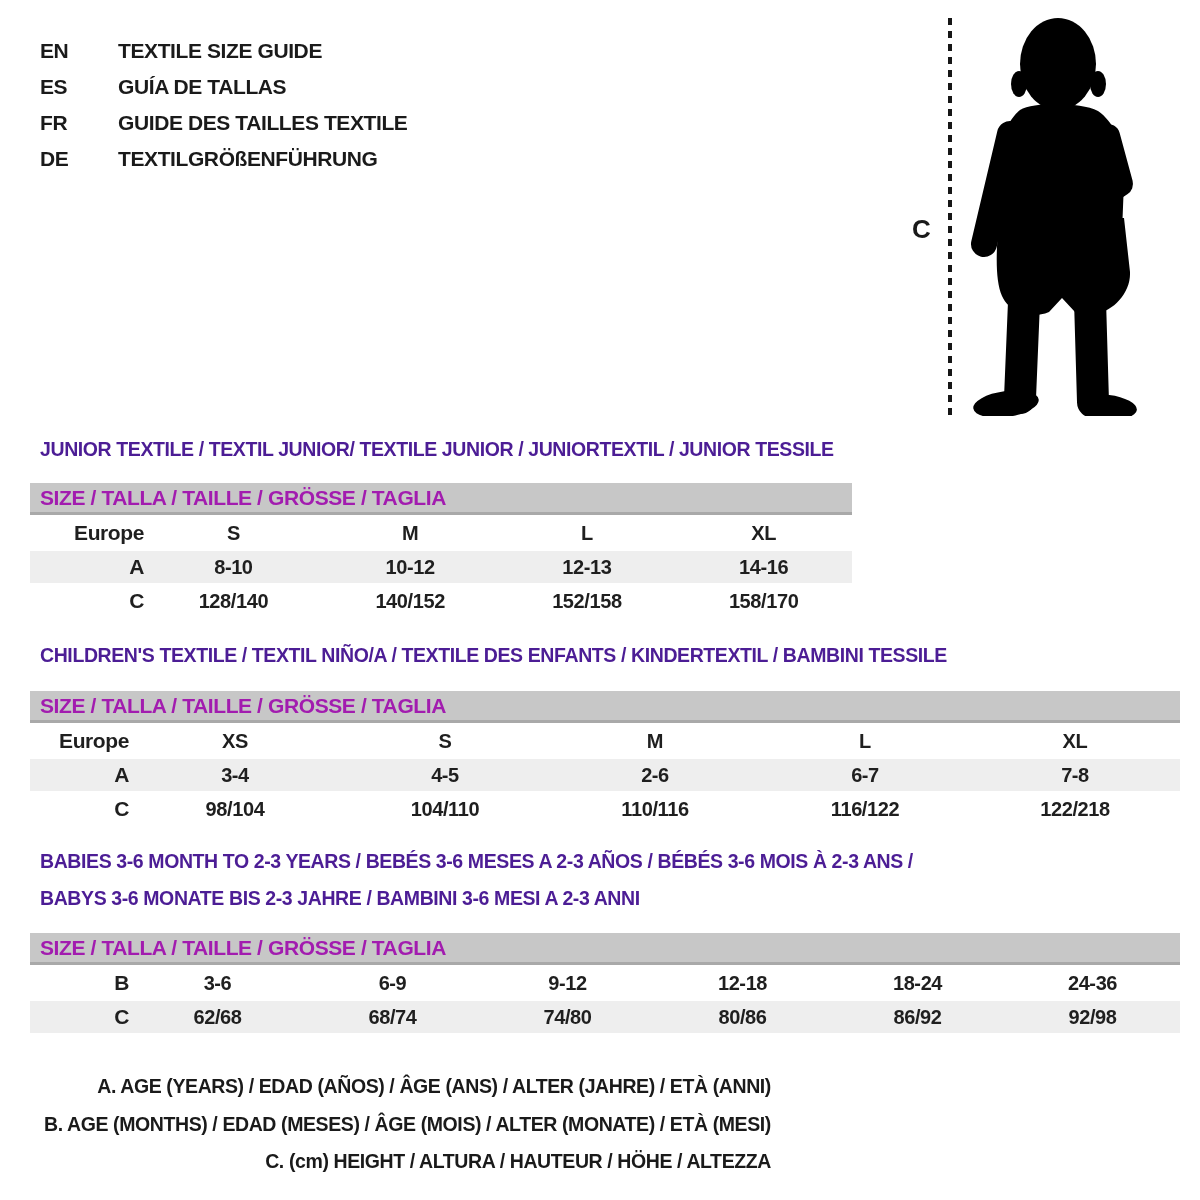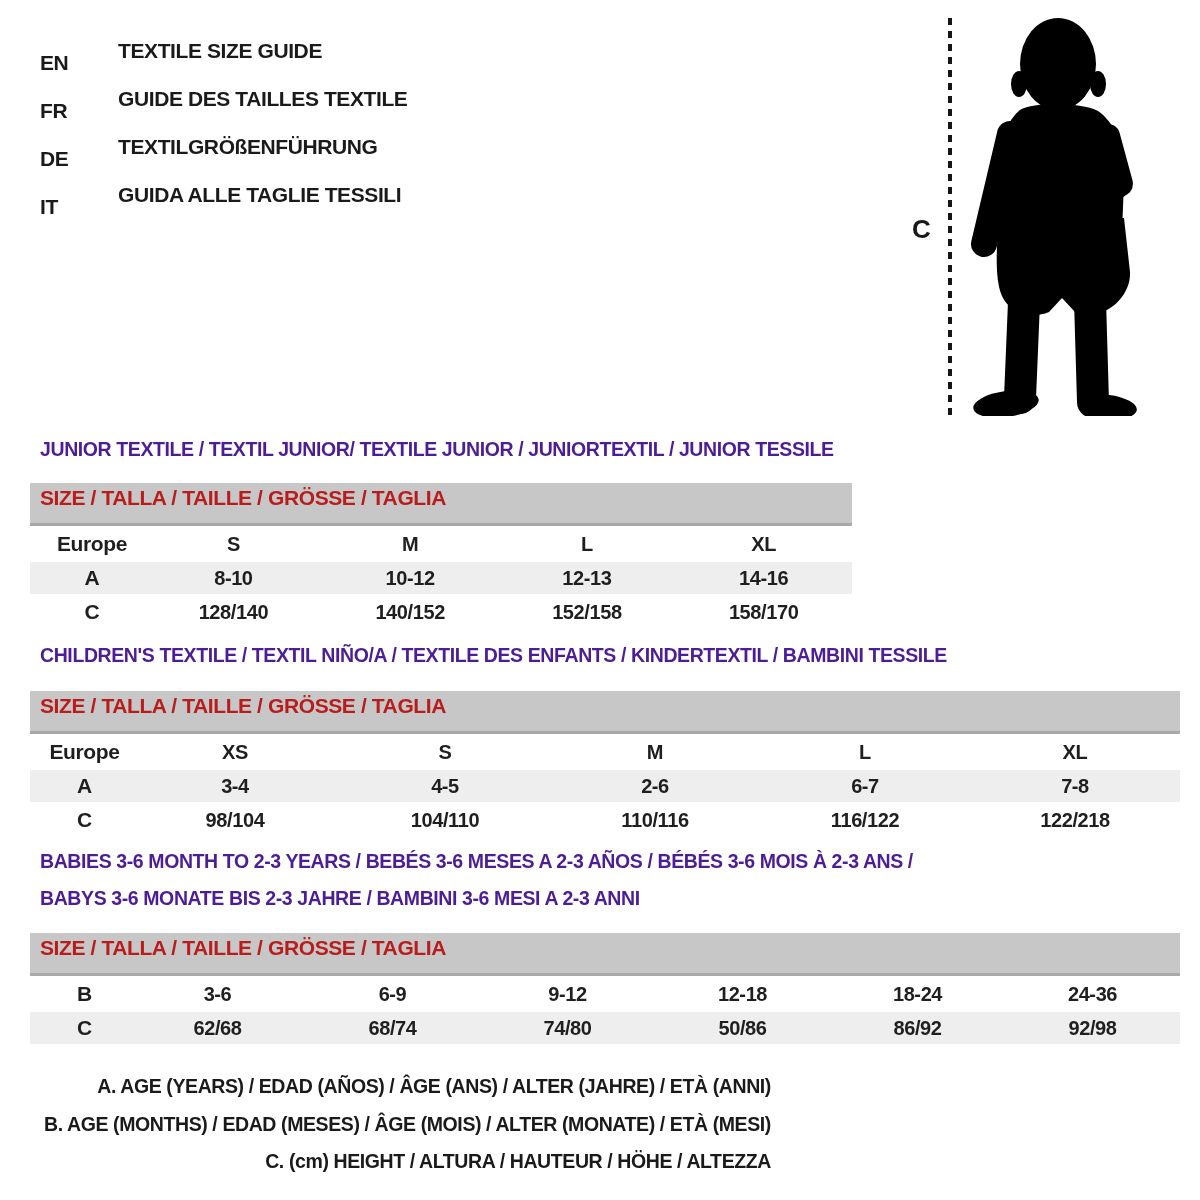--- a/index.html
+++ b/index.html
@@ -4,21 +4,21 @@
 <style>
   html,body{margin:0;padding:0;background:#fff;}
   body{width:1200px;height:1200px;position:relative;overflow:hidden;
        font-family:"Liberation Sans",sans-serif;color:#1a1a1a;
        -webkit-font-smoothing:antialiased;}
   .abs{position:absolute;}
 
   
   .lang-block{left:40px;top:33px;}
   .lang-row{display:flex;line-height:36px;}
-  .lang-code{width:78px;font-size:21px;font-weight:bold;letter-spacing:-0.4px;margin-top:12px;}
+  .lang-code{width:78px;font-size:21px;font-weight:bold;letter-spacing:-0.4px;}
   .lang-label{font-size:21px;font-weight:bold;letter-spacing:-0.4px;}
 
   
   .dash-line{left:948px;top:18px;width:4px;height:398px;
     background:repeating-linear-gradient(to bottom,#161616 0 7px,transparent 7px 13px);}
   .c-label{left:912px;top:214px;font-size:26px;font-weight:bold;}
   .toddler{left:962px;top:14px;}
 
   
   .sec-title{font-size:19.5px;font-weight:bold;letter-spacing:-0.4px;color:#4c1d95;}
@@ -26,47 +26,47 @@
   .t2-title{left:40px;top:644px;}
   .t3-title{left:40px;top:843px;line-height:37px;}
   .legend{left:44px;top:1068px;line-height:37.5px;font-size:19.5px;font-weight:bold;letter-spacing:-0.4px;text-align:right;}
 
   
   table.size-table{border-collapse:separate;border-spacing:0 2px;table-layout:fixed;}
   .t-junior{left:30px;top:481px;width:822px;}
   .t-children{left:30px;top:689px;width:1150px;}
   .t-babies{left:30px;top:931px;width:1150px;}
   th.bar{background:#c7c7c7;border-bottom:3px solid #a9a9a9;height:27px;
-         text-align:left;padding:1px 0 12px 10px;font-size:21px;font-weight:bold;
-         letter-spacing:-0.4px;color:#b91c1c;}
+         text-align:left;padding:1px 0 1px 10px;font-size:21px;font-weight:bold;
+         letter-spacing:-0.4px;color:#a21caf;}
   td{height:30px;text-align:center;font-size:20px;font-weight:bold;
      letter-spacing:-0.4px;vertical-align:middle;color:#1f1f1f;}
-  td.lbl{text-align:center;padding-left:10px;font-size:21px;}
+  td.lbl{text-align:right;padding-left:10px;font-size:21px;}
   tr.alt td{background:#eeeeee;}
   col.c-label-j{width:115px;} col.c-label{width:100px;}
 </style>
 </head>
 <body>
 
 <div class="abs lang-block">
   <div class="lang-row">
     <span class="lang-code">EN</span>
     <span class="lang-label">TEXTILE SIZE GUIDE</span>
   </div>
   <div class="lang-row">
+    <span class="lang-code">ES</span>
+    <span class="lang-label">GUÍA DE TALLAS</span>
+  </div>
+  <div class="lang-row">
     <span class="lang-code">FR</span>
     <span class="lang-label">GUIDE DES TAILLES TEXTILE</span>
   </div>
   <div class="lang-row">
     <span class="lang-code">DE</span>
     <span class="lang-label">TEXTILGRÖßENFÜHRUNG</span>
-  </div>
-  <div class="lang-row">
-    <span class="lang-code">IT</span>
-    <span class="lang-label">GUIDA ALLE TAGLIE TESSILI</span>
   </div>
 </div>
 
 <div class="abs dash-line"></div>
 <div class="abs c-label">C</div>
 <svg class="abs toddler" width="176" height="402" viewBox="0 0 176 402" fill="#000">
   <ellipse cx="96" cy="50" rx="38" ry="46"></ellipse>
   <ellipse cx="57" cy="70" rx="8" ry="13"></ellipse>
   <ellipse cx="136" cy="70" rx="8" ry="13"></ellipse>
   <path d="M58,96 C44,108 34,132 35,168 L37,218 L160,218 L162,168 C164,132 152,108 136,97 C118,88 72,88 58,96 Z"></path>
@@ -182,21 +182,21 @@
     <td>9-12</td>
     <td>12-18</td>
     <td>18-24</td>
     <td>24-36</td>
   </tr>
   <tr class="alt">
     <td class="lbl">C</td>
     <td>62/68</td>
     <td>68/74</td>
     <td>74/80</td>
-    <td>50/86</td>
+    <td>80/86</td>
     <td>86/92</td>
     <td>92/98</td>
   </tr>
 </tbody>
   </table>
 
 <div class="abs legend">
   <div>A. AGE (YEARS) / EDAD (AÑOS) / ÂGE (ANS) / ALTER (JAHRE) / ETÀ (ANNI)</div>
   <div>B. AGE (MONTHS) / EDAD (MESES) / ÂGE (MOIS) / ALTER (MONATE) / ETÀ (MESI)</div>
   <div>C. (cm) HEIGHT / ALTURA / HAUTEUR / HÖHE / ALTEZZA</div>

